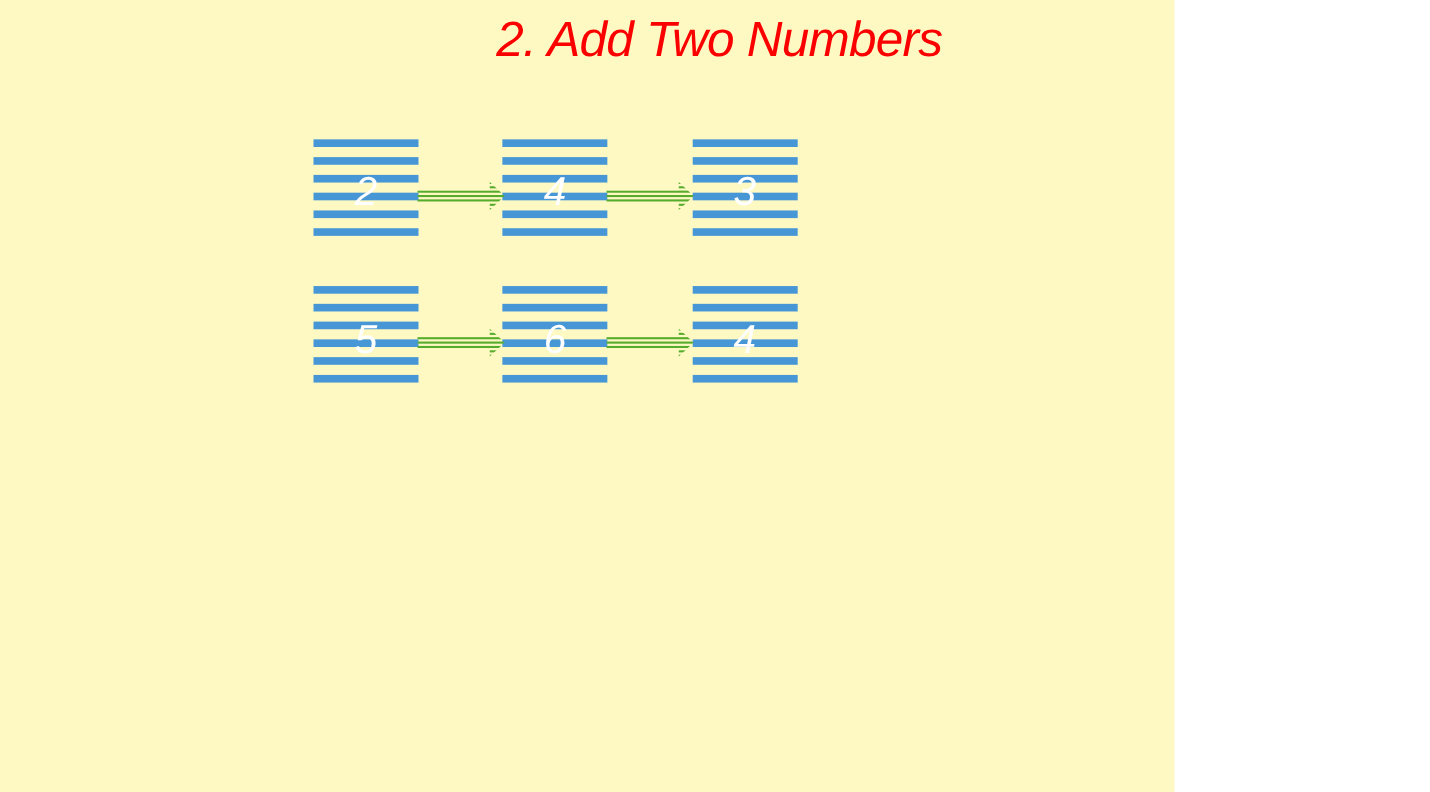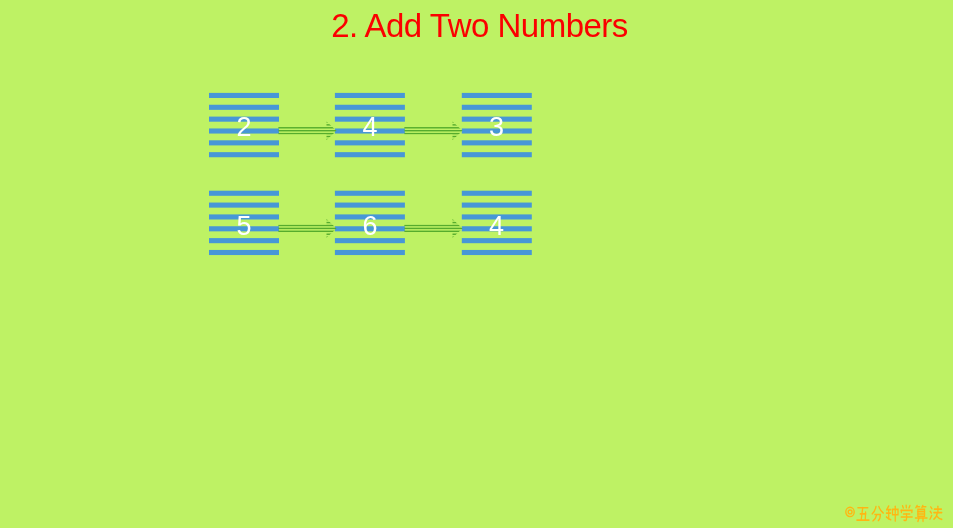--- a/index.html
+++ b/index.html
@@ -1,17 +1,17 @@
 <!DOCTYPE html>
 <html><head>
 <meta charset="utf-8">
 <style>
   html,body{margin:0;padding:0;background:#ffffff;}
-  #page{position:relative;width:953px;height:528px;overflow:hidden;background:#bef264;
-        font-family:"Liberation Sans",sans-serif;}
+  #page{position:relative;width:783px;height:528px;overflow:hidden;background:#fef9c3;
+        font-family:"Liberation Sans",sans-serif;font-style:italic;}
   #title{position:absolute;left:0;top:11.8px;width:959px;text-align:center;
          font-size:33px;line-height:28px;color:#fb0000;letter-spacing:-0.5px;}
 </style>
 </head>
 <body>
 <div id="page">
   <div id="title">2. Add Two Numbers</div>
   <svg width="953" height="528" viewBox="0 0 953 528" style="position:absolute;left:0;top:0" xmlns="http://www.w3.org/2000/svg">
     <defs>
       <g id="boxstripes">

